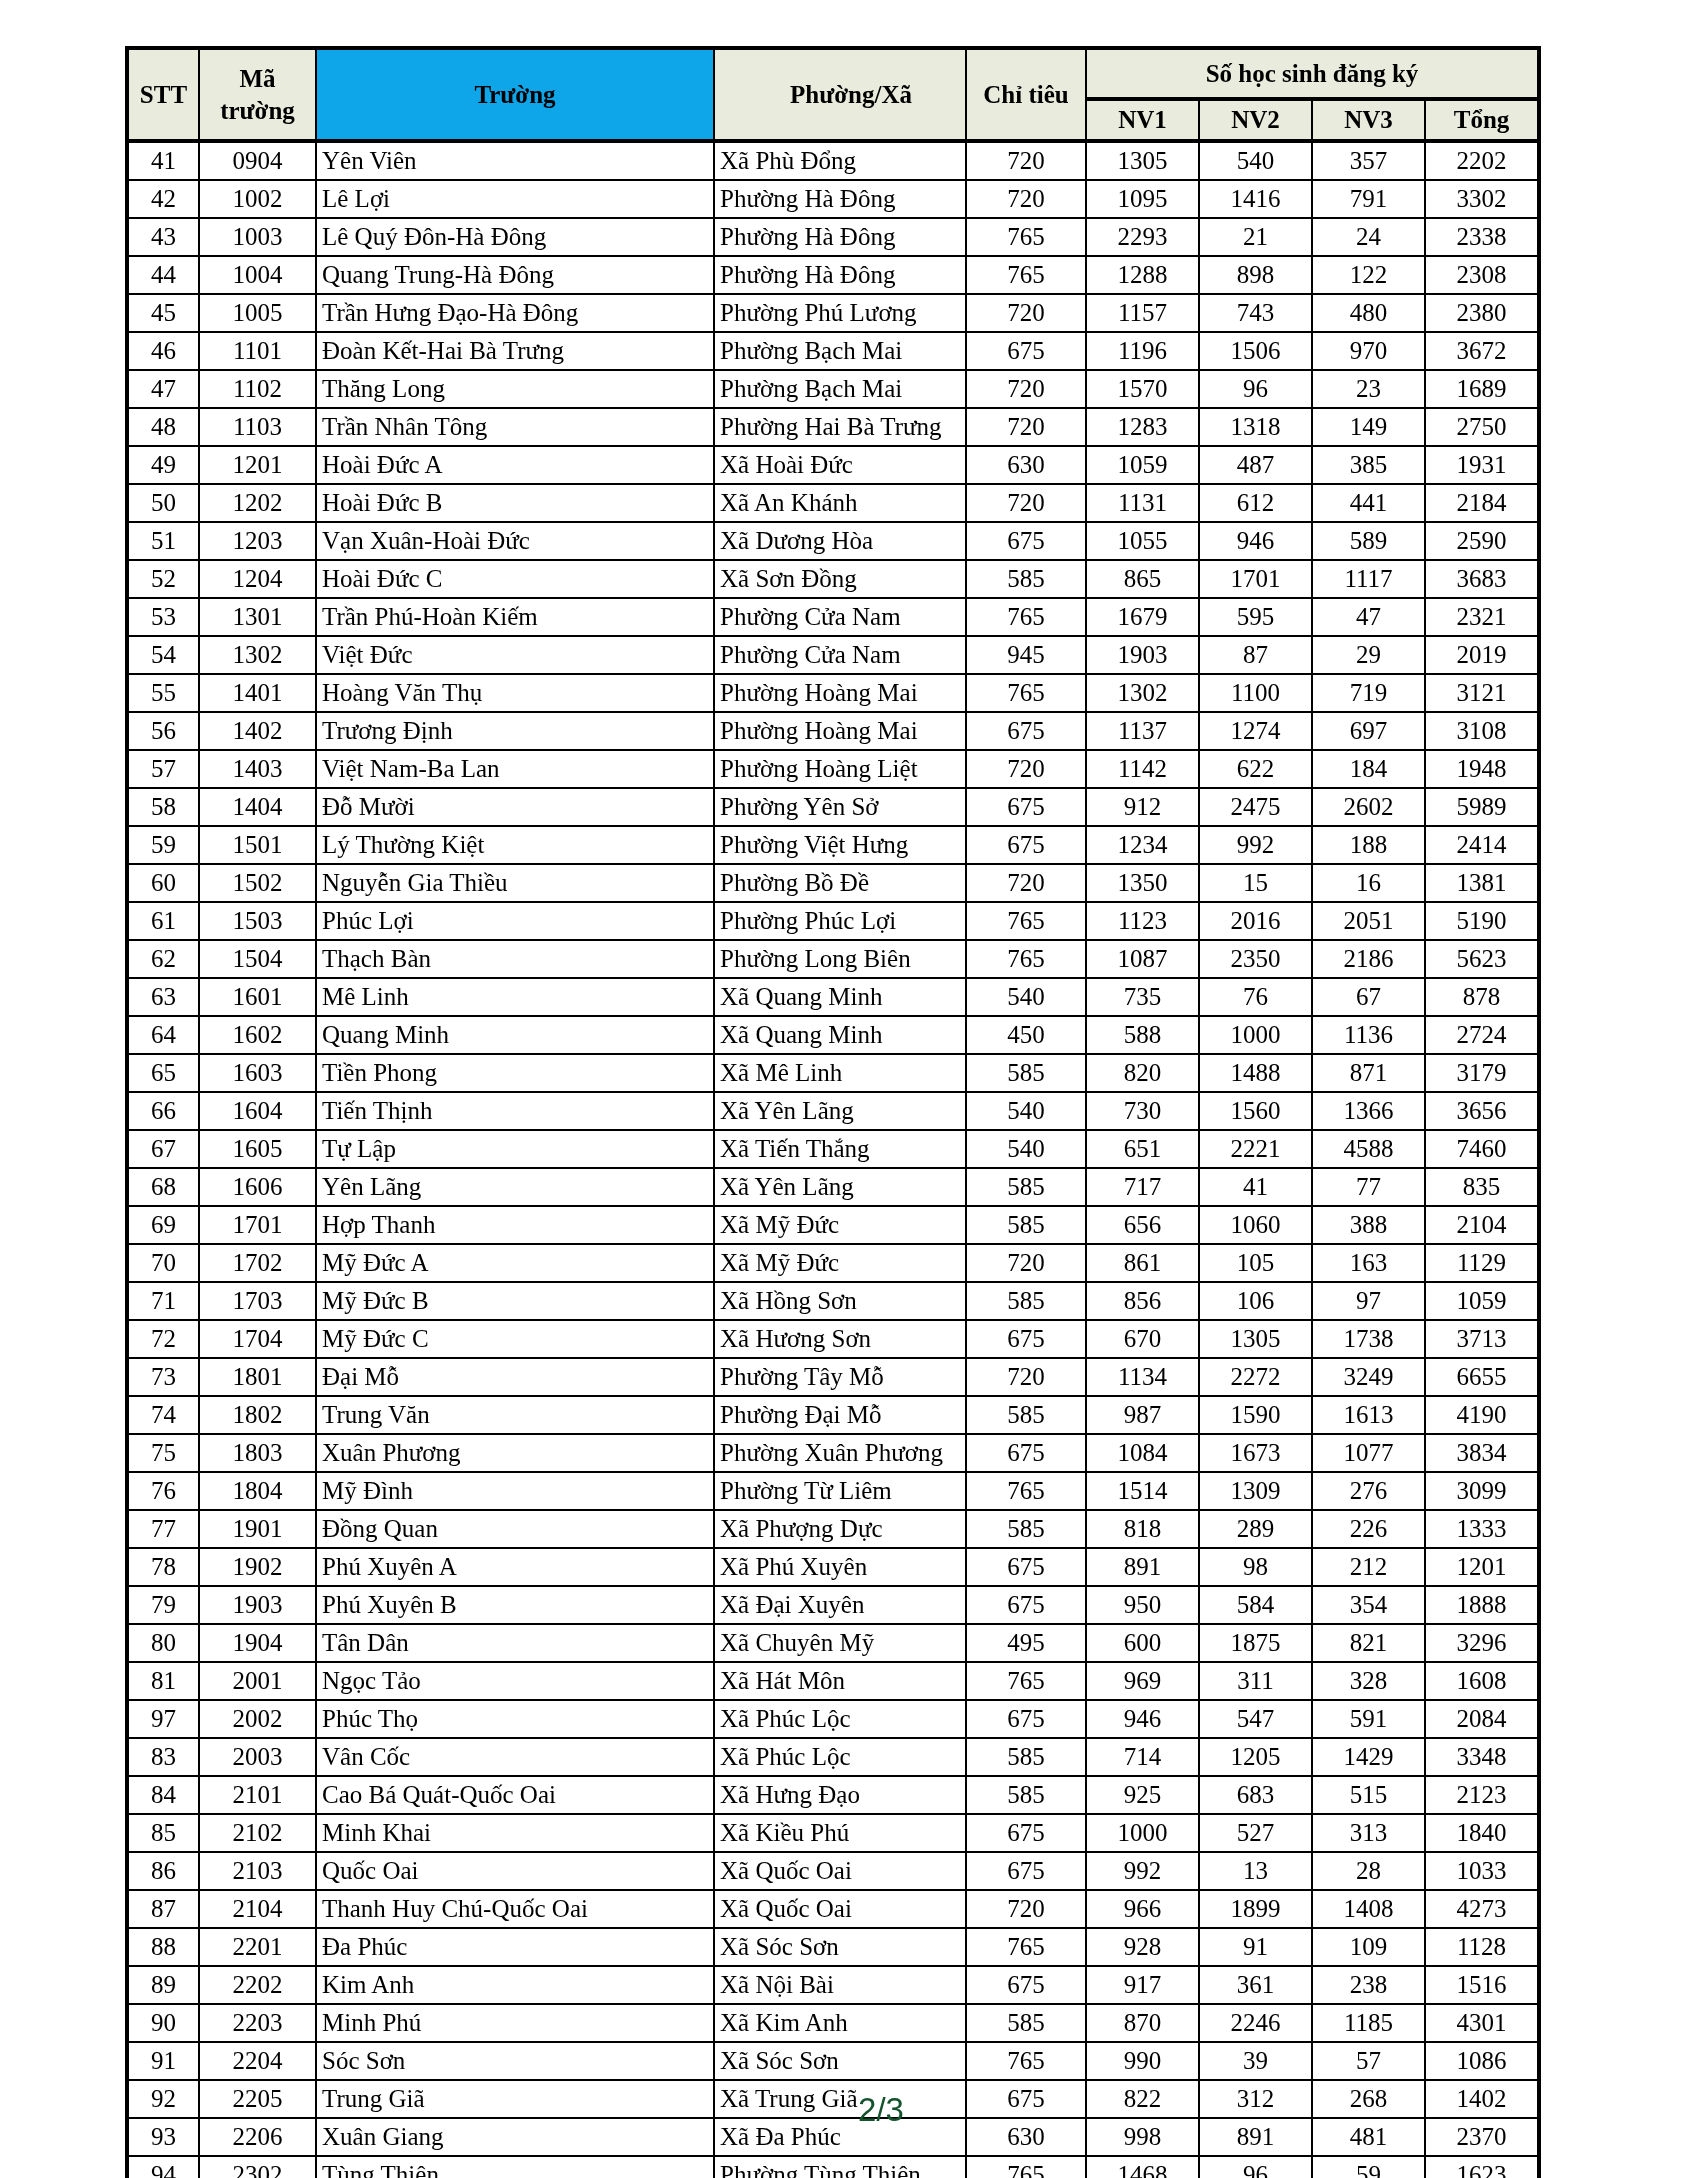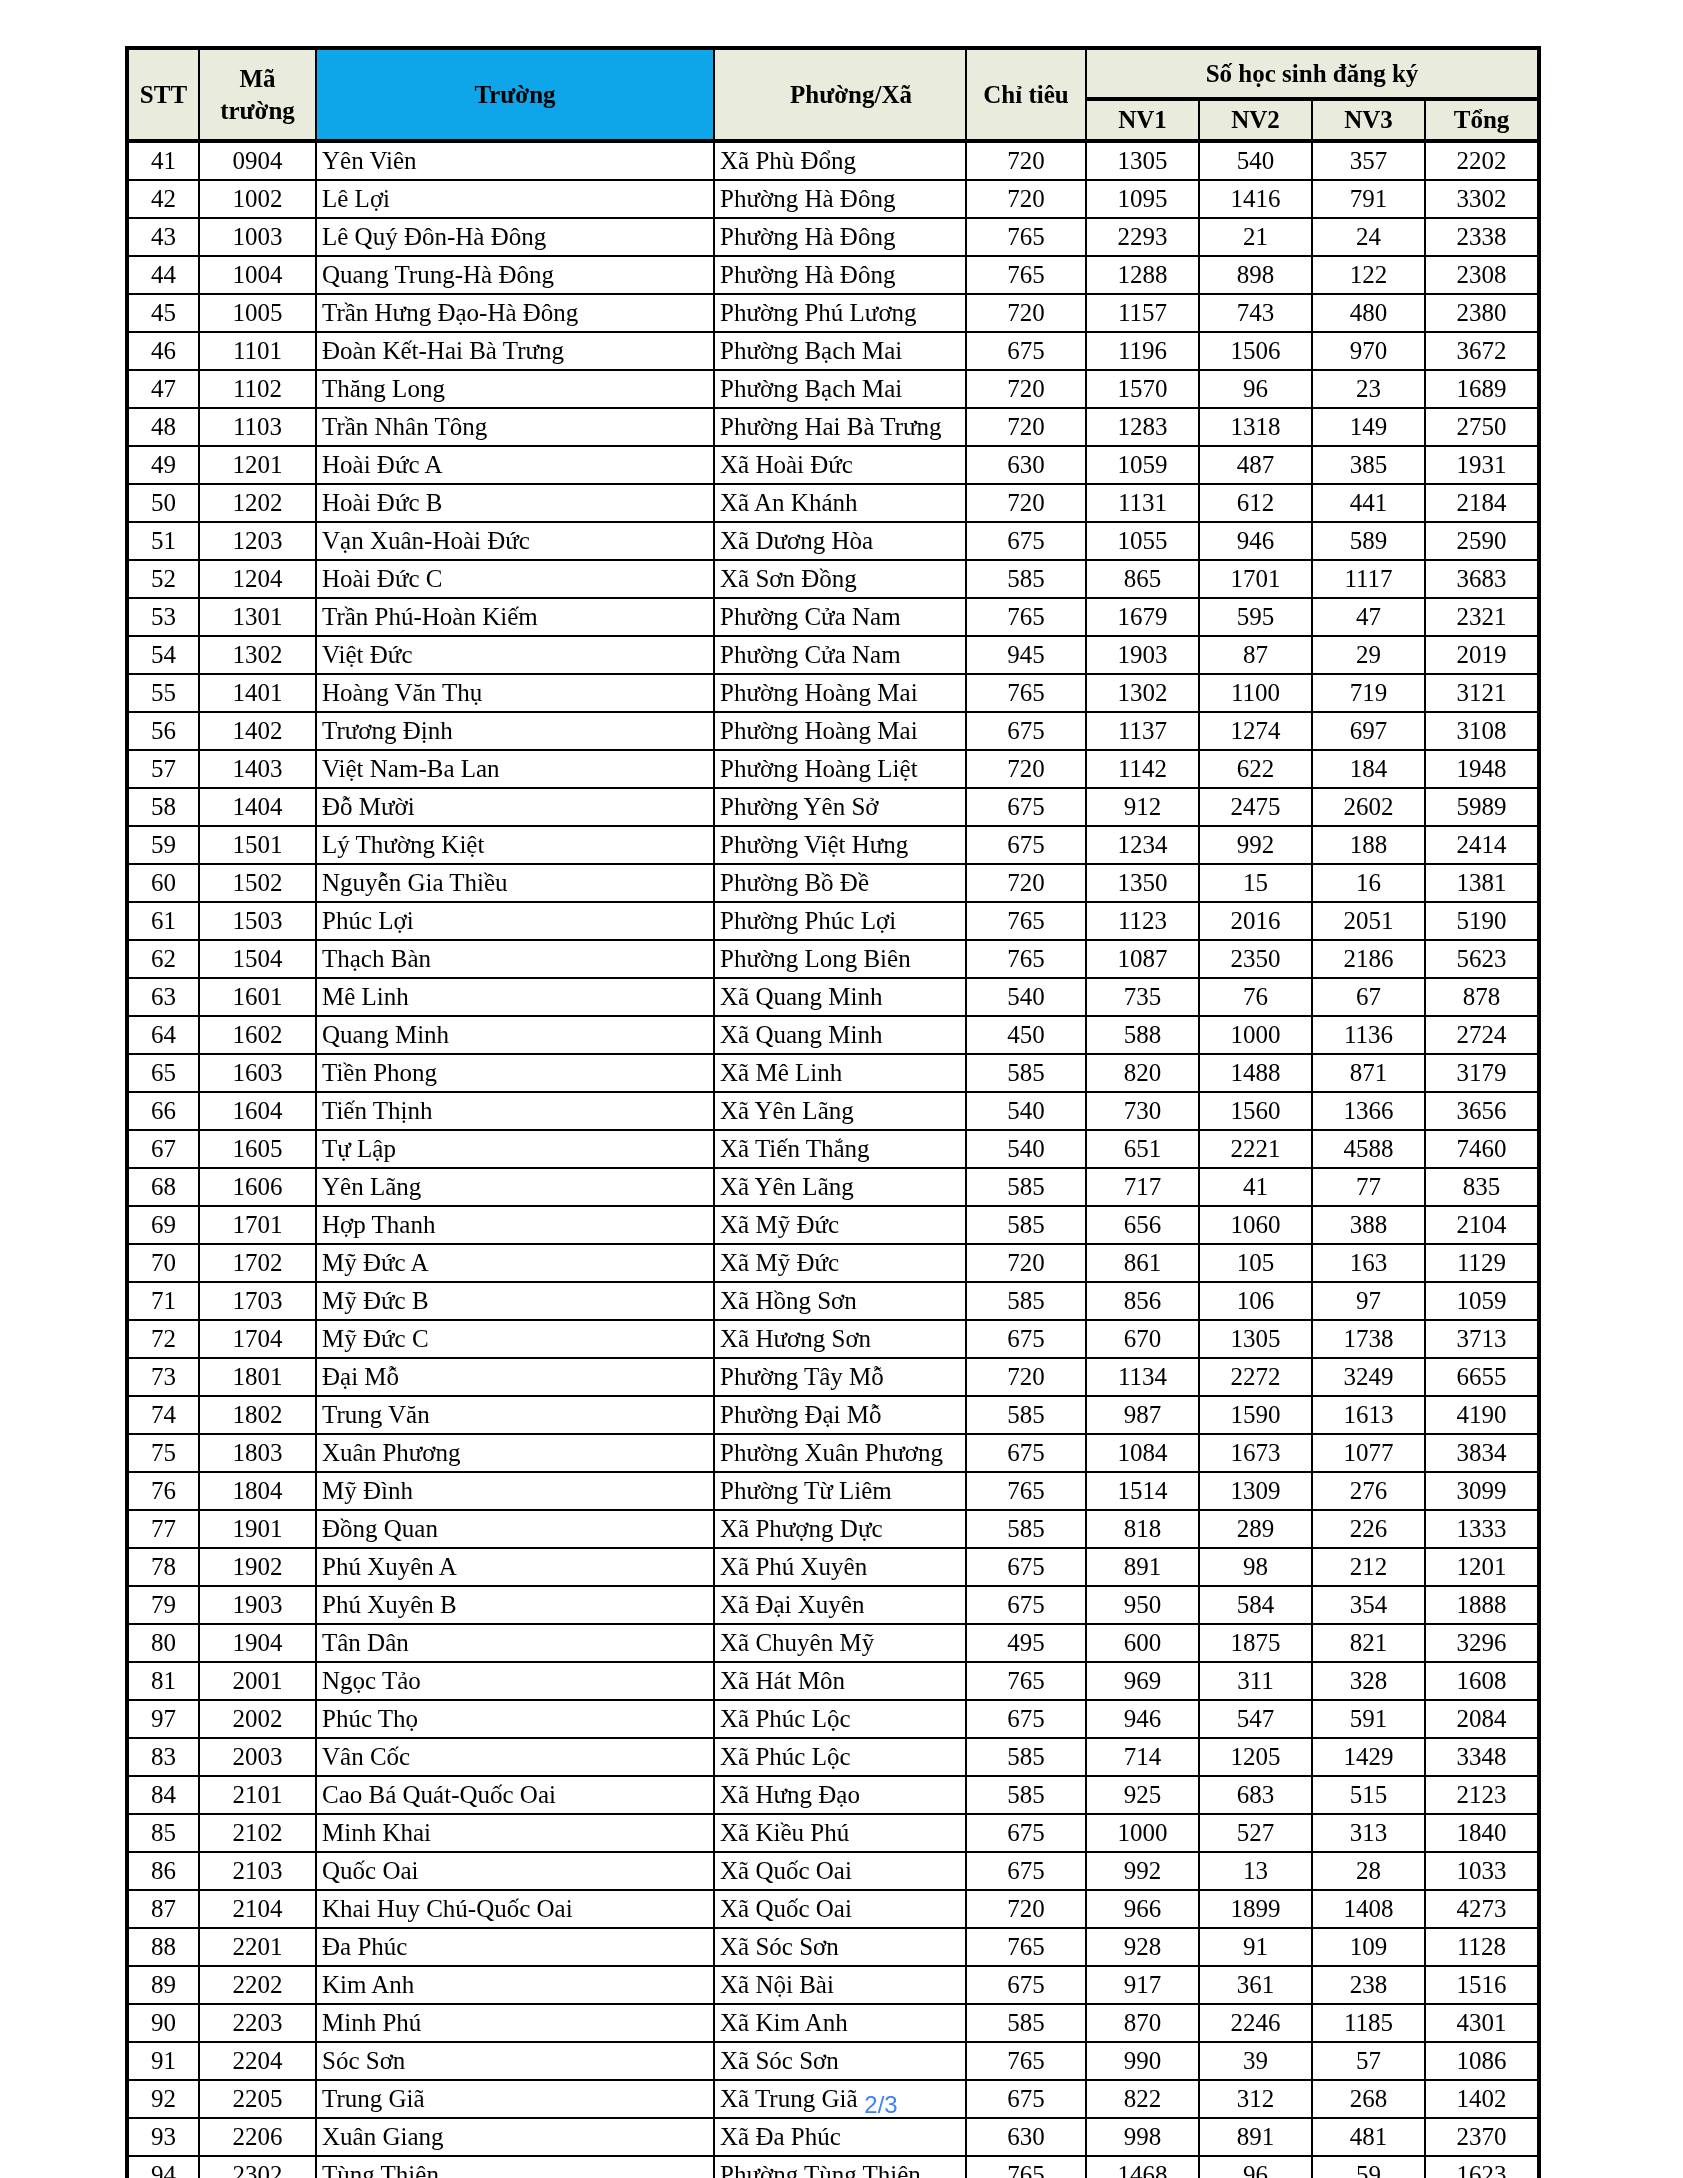--- a/index.html
+++ b/index.html
@@ -28,21 +28,21 @@
     height: 36px; font-size: 25px;
     vertical-align: middle; white-space: nowrap;
     padding: 0 5px;
   }
   .c { text-align: center; }
   .l { text-align: left; padding-left: 7px; }
   .footer {
     position: absolute; top: 2091px; left: 881px;
     transform: translateX(-50%);
     font-family: "Liberation Sans", sans-serif;
-    font-size: 24px; color: #3b82f6;
+    font-size: 33px; color: #14532d;
   }
 </style>
 </head>
 <body>
 
 <div>
 
   <table class="doc">
     <colgroup>
       <col style="width:72px">
@@ -574,21 +574,21 @@
           <td class="l">Xã Quốc Oai</td>
           <td class="c">675</td>
           <td class="c">992</td>
           <td class="c">13</td>
           <td class="c">28</td>
           <td class="c">1033</td>
         </tr>
         <tr>
           <td class="c">87</td>
           <td class="c">2104</td>
-          <td class="l">Khai Huy Chú-Quốc Oai</td>
+          <td class="l">Thanh Huy Chú-Quốc Oai</td>
           <td class="l">Xã Quốc Oai</td>
           <td class="c">720</td>
           <td class="c">966</td>
           <td class="c">1899</td>
           <td class="c">1408</td>
           <td class="c">4273</td>
         </tr>
         <tr>
           <td class="c">88</td>
           <td class="c">2201</td>

